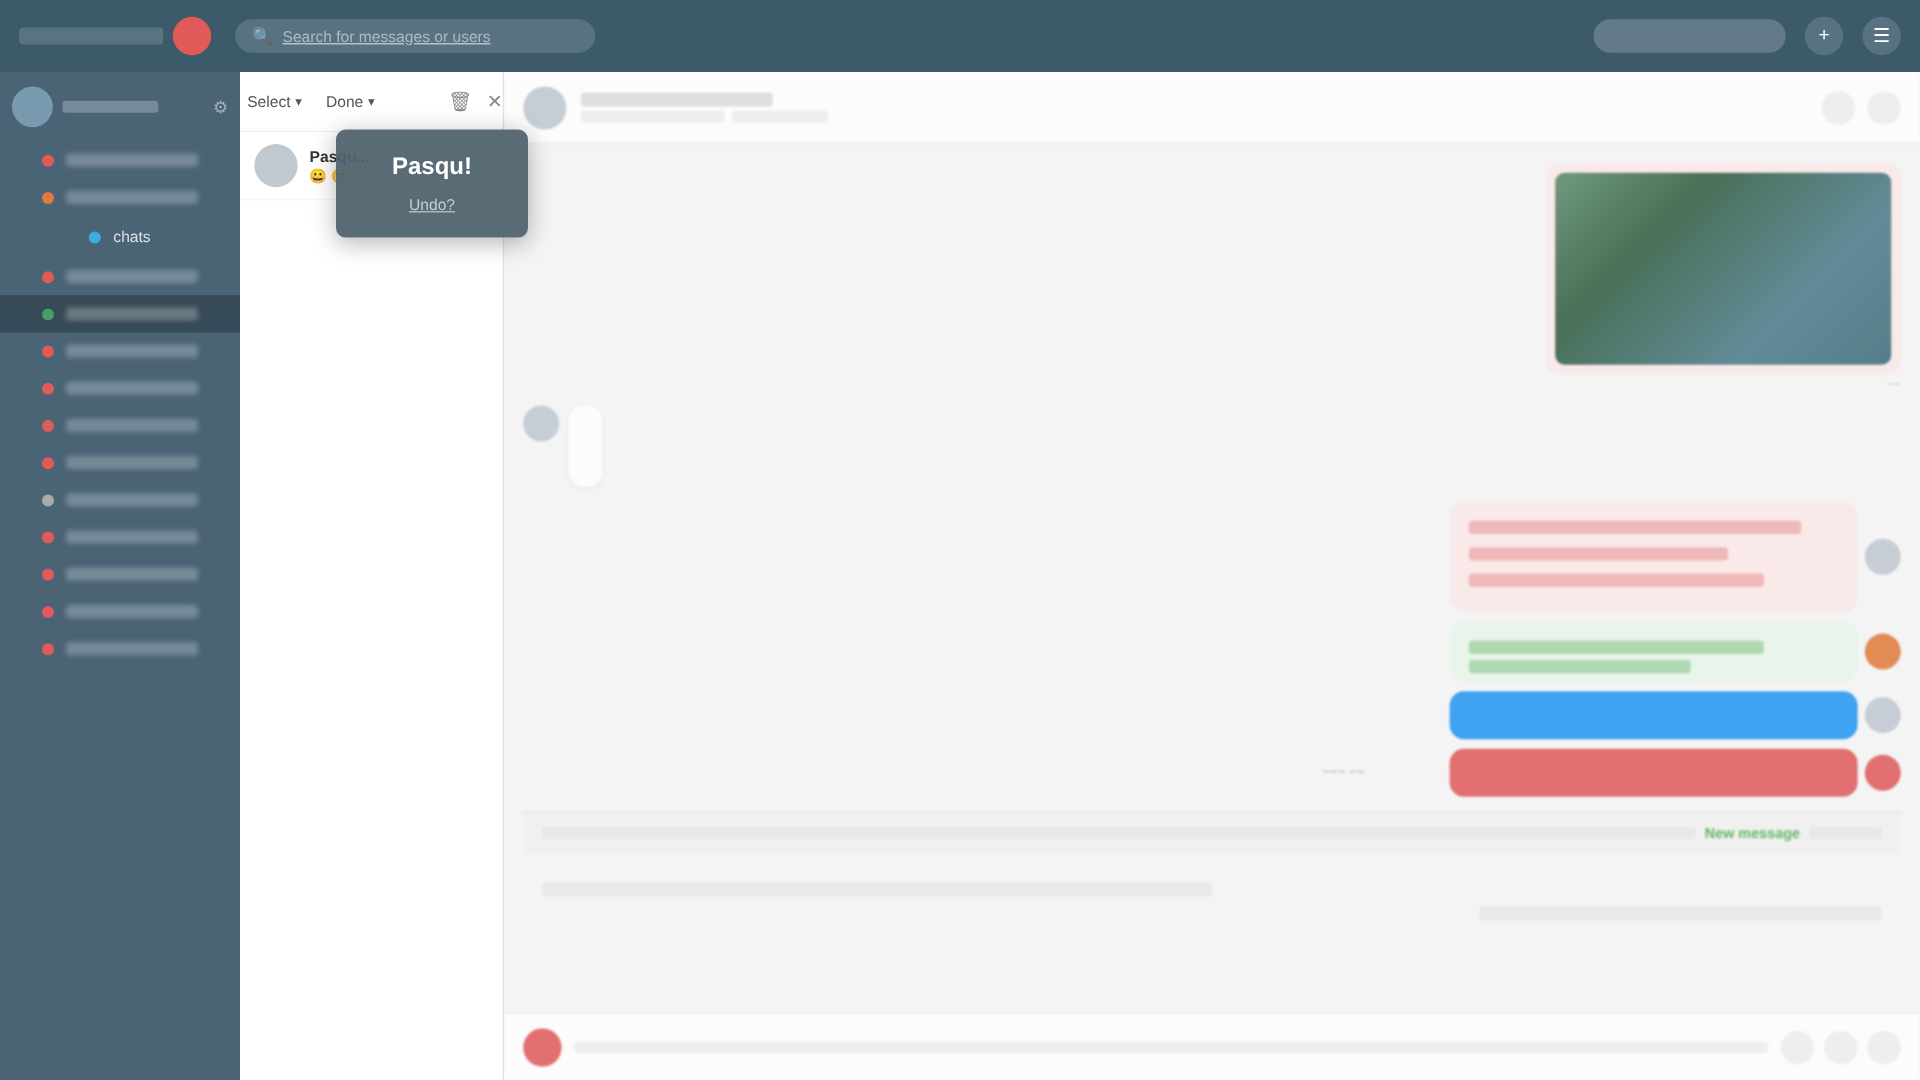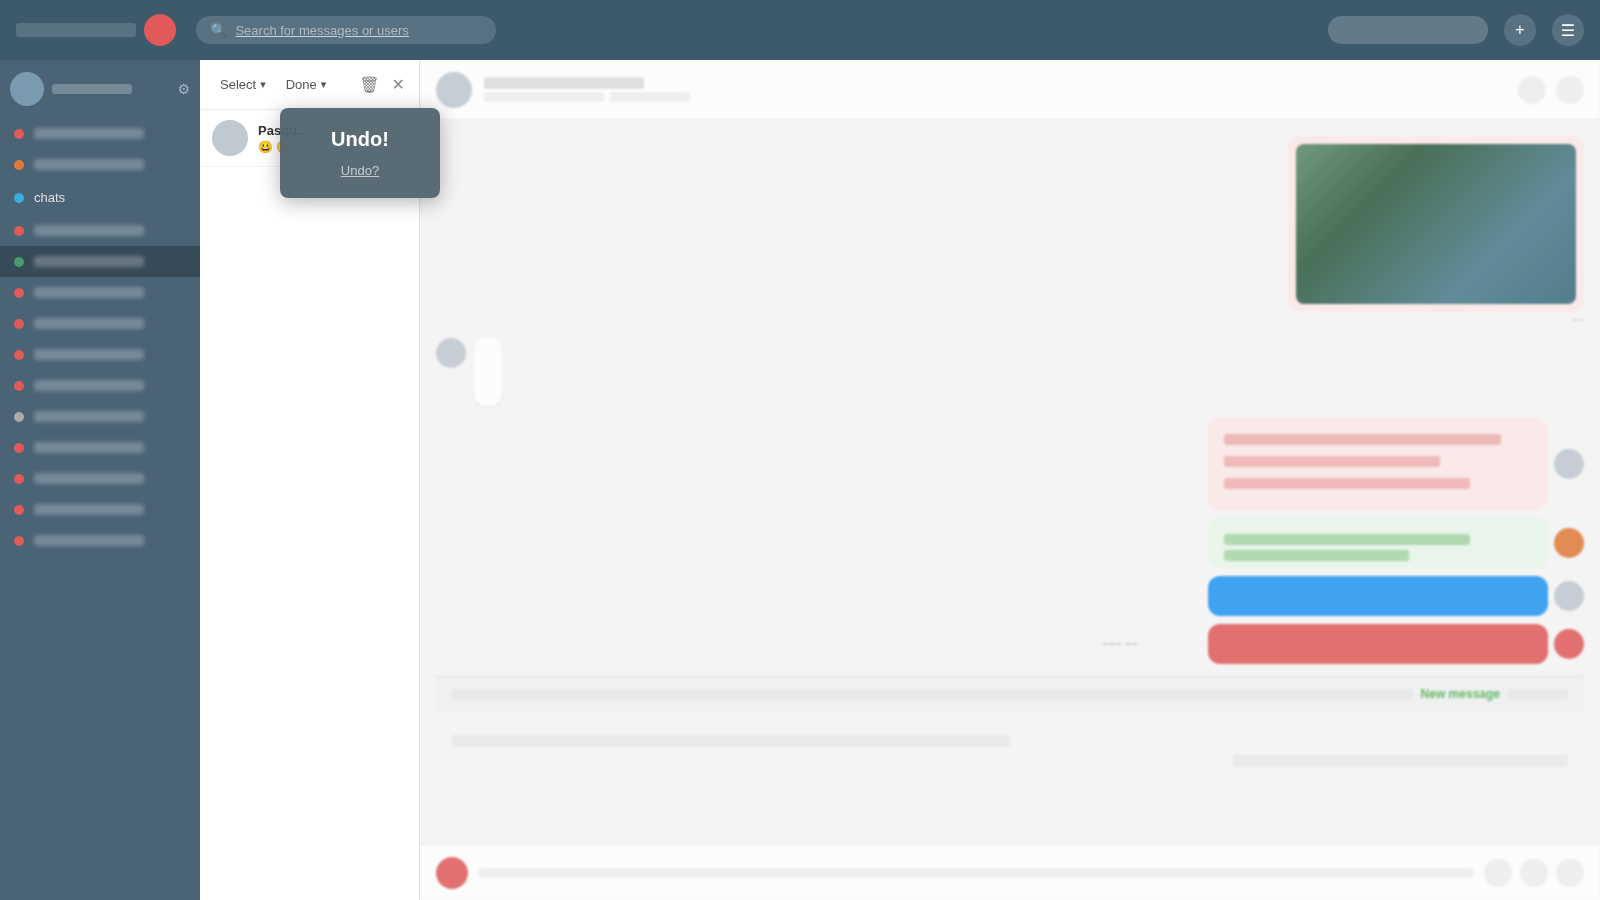--- a/index.html
+++ b/index.html
@@ -133,20 +133,21 @@
 
     .sidebar-item {
       display: flex;
       align-items: center;
       padding: 10px 14px;
       gap: 10px;
       cursor: pointer;
       color: rgba(255,255,255,0.75);
       font-size: 13px;
       position: relative;
+      justify-content: center;
     }
     .sidebar-item.active { background: rgba(0,0,0,0.25); }
     .sidebar-item-dot {
       width: 10px;
       height: 10px;
       border-radius: 50%;
       flex-shrink: 0;
     }
     .sidebar-item-label-blur {
       width: 110px;
@@ -168,21 +169,21 @@
       height: 100%;
       border-right: 1px solid #e0e0e0;
       display: flex;
       flex-direction: column;
       position: relative;
       z-index: 5;
     }
     .chat-list-toolbar {
       display: flex;
       align-items: center;
-      padding: 10px 14px;
+      padding: 10px 0;
       border-bottom: 1px solid #eee;
       gap: 8px;
       height: 50px;
     }
     .toolbar-btn {
       display: flex;
       align-items: center;
       gap: 4px;
       font-size: 13px;
       color: #555;
@@ -593,21 +594,21 @@
         <div class="chat-item-avatar"></div>
         <div class="chat-item-content">
           <div class="chat-item-name">Pasqu...</div>
           <div class="chat-item-preview">😀 😁</div>
         </div>
       </div>
     </div>
   </div>
 
   <div class="done-popup">
-    <div class="done-title">Undo!</div>
+    <div class="done-title">Pasqu!</div>
     <div class="done-undo">Undo?</div>
   </div>
 
   <div class="main-chat">
 
     <div class="chat-header">
       <div class="chat-header-avatar"></div>
       <div class="chat-header-info">
         <div class="chat-header-name"></div>
         <div class="chat-header-status">

